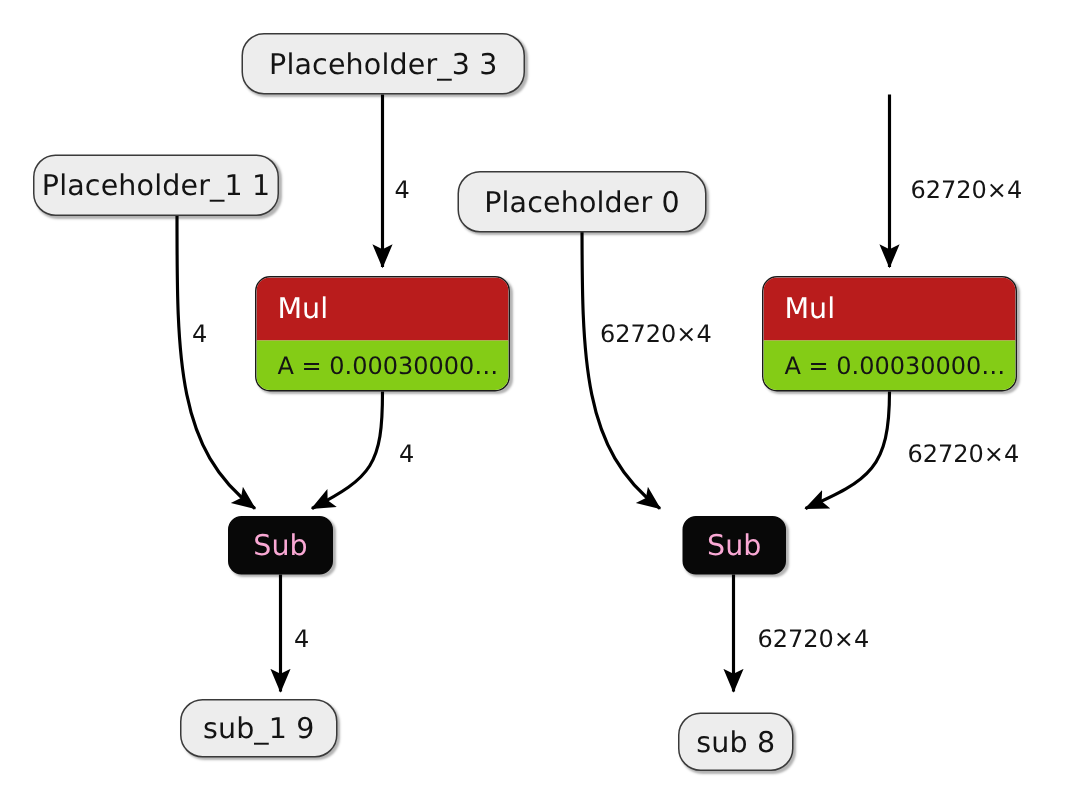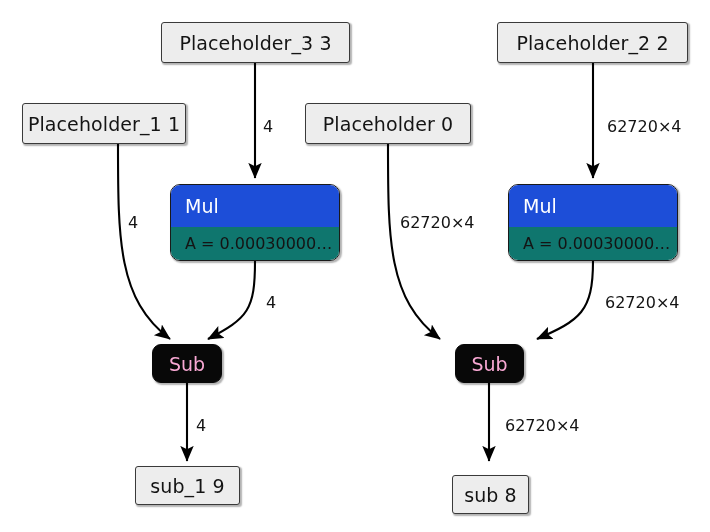--- a/index.html
+++ b/index.html
@@ -30,21 +30,21 @@
   }
   .node {
     position: absolute;
     box-sizing: border-box;
   }
 
   
   .pill {
     background: #ededed;
     border: 1.6px solid #3a3a3a;
-    border-radius: 3px;
+    border-radius: 15px;
     display: flex;
     align-items: center;
     justify-content: center;
     color: #141414;
     font-size: 19px;
     letter-spacing: 0.1px;
     white-space: nowrap;
     box-shadow: 1.5px 1.5px 1.5px rgba(0,0,0,0.30);
   }
 
@@ -66,31 +66,31 @@
   .op-card {
     border: 1.5px solid #1a1a1a;
     border-radius: 10px;
     overflow: hidden;
     background: #ffffff;
     display: flex;
     flex-direction: column;
     box-shadow: 1.5px 1.5px 1.5px rgba(0,0,0,0.30);
   }
   .op-card .op-title {
-    background: #1d4ed8;
+    background: #b91c1c;
     color: #ffffff;
     font-size: 19px;
     height: 42px;
     display: flex;
     align-items: center;
     padding-left: 14px;
     box-sizing: border-box;
   }
   .op-card .op-attr {
-    background: #0f766e;
+    background: #84cc16;
     color: #141414;
     font-size: 16px;
     flex: 1;
     display: flex;
     align-items: center;
     padding-left: 14px;
     box-sizing: border-box;
   }
 
   
@@ -132,47 +132,44 @@
   </svg>
 
   <div class="node pill" style="left:161px; top:22px; width:189px; height:41px;">
     <span>Placeholder_3 3</span>
   </div>
 
   <div class="node pill" style="left:22px; top:103px; width:164px; height:41px;">
     <span>Placeholder_1 1</span>
   </div>
 
-  <div class="node pill" style="left:305px; top:103px; width:166px; height:41px;">
+  <div class="node pill" style="left:305px; top:114px; width:166px; height:41px;">
     <span>Placeholder 0</span>
   </div>
 
-  <div class="node pill" style="left:497px; top:22px; width:191px; height:41px;">
-    <span>Placeholder_2 2</span>
-  </div>
 
   <div class="node op-card" style="left:170px; top:184px; width:170px; height:77px;">
     <div class="op-title">Mul</div>
     <div class="op-attr">A = 0.00030000…</div>
   </div>
 
   <div class="node op-card" style="left:508px; top:184px; width:170px; height:77px;">
     <div class="op-title">Mul</div>
     <div class="op-attr">A = 0.00030000…</div>
   </div>
 
   <div class="node op-simple" style="left:152px; top:344px; width:70px; height:39px;">
     <span>Sub</span>
   </div>
 
   <div class="node op-simple" style="left:455px; top:344px; width:69px; height:39px;">
     <span>Sub</span>
   </div>
 
-  <div class="node pill" style="left:135px; top:466px; width:105px; height:39px;">
+  <div class="node pill" style="left:120px; top:466px; width:105px; height:39px;">
     <span>sub_1 9</span>
   </div>
 
   <div class="node pill" style="left:452px; top:475px; width:77px; height:39px;">
     <span>sub 8</span>
   </div>
 
   <div class="edge-label" style="left:263px; top:117px;">4</div>
 
   <div class="edge-label" style="left:128px; top:213px;">4</div>

